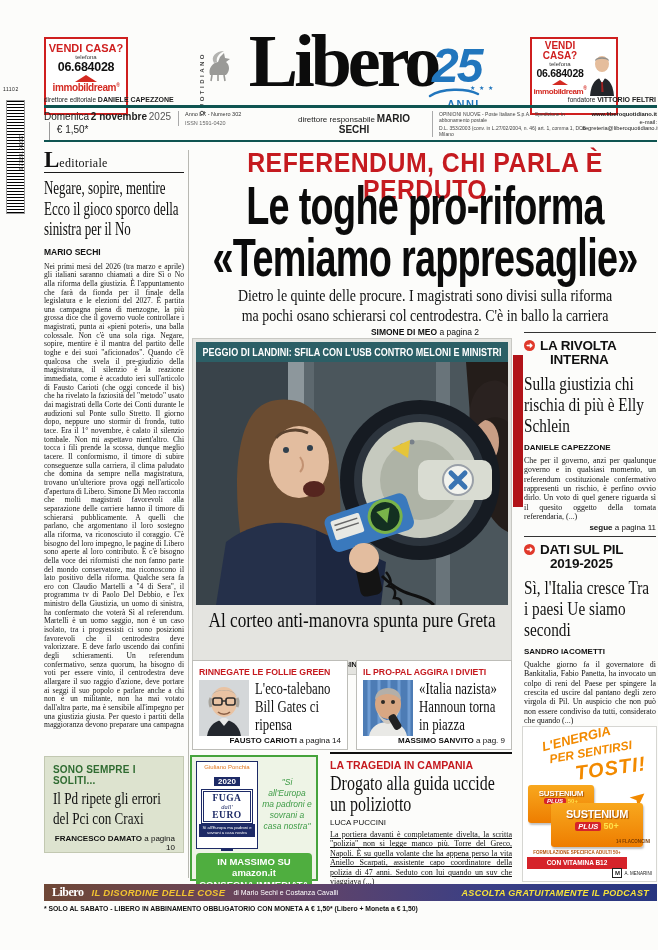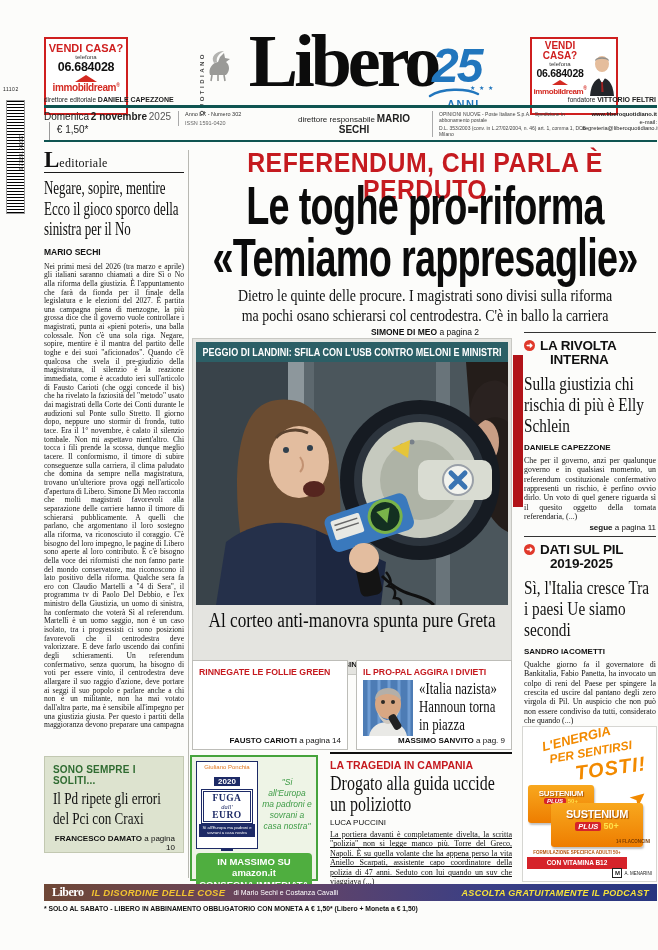--- a/index.html
+++ b/index.html
@@ -284,20 +284,36 @@
     </svg>
     <div class="photo-caption"><span class="sq sq86 ctr">Al corteo anti-manovra spunta pure Greta</span></div>
     <div class="photo-byline">
       <span class="bl-name">FABIO RUBINI</span> <span>a pagina 7</span>
     </div>
   </div>
   <div class="abs red-bar"></div>
 
   <div class="abs mini" style="left:192px;">
     <div class="mini-kicker"><span class="sq sq92">RINNEGATE LE FOLLIE GREEN</span></div>
+    <div class="mini-row">
+      <svg width="50" height="56" viewBox="0 0 50 56" style="flex:none;">
+        <rect width="50" height="56" fill="#d4d7d9"></rect>
+        <path d="M8 56 C10 44 18 40 25 40 C32 40 40 44 42 56 Z" fill="#23272e"></path>
+        <path d="M20 40 L25 46 L30 40 L27 38 L23 38 Z" fill="#e8e8e8"></path>
+        <ellipse cx="25" cy="22" rx="13" ry="15" fill="#e9c3a3"></ellipse>
+        <path d="M12 18 C12 8 38 8 38 18 C38 14 34 10 25 10 C16 10 12 14 12 18 Z" fill="#a8a49c"></path>
+        <path d="M12 18 Q10 22 12 27" stroke="#a8a49c" stroke-width="3" fill="none"></path>
+        <path d="M38 18 Q40 22 38 27" stroke="#a8a49c" stroke-width="3" fill="none"></path>
+        <rect x="14" y="18" width="9" height="7" rx="2" fill="none" stroke="#2b2b2b" stroke-width="1.6"></rect>
+        <rect x="27" y="18" width="9" height="7" rx="2" fill="none" stroke="#2b2b2b" stroke-width="1.6"></rect>
+        <line x1="23" y1="21" x2="27" y2="21" stroke="#2b2b2b" stroke-width="1.4"></line>
+        <path d="M19 32 C22 35 28 35 31 32" stroke="#8a5f45" stroke-width="1.6" fill="none"></path>
+      </svg>
+      <div class="mini-title"><span class="sq sq80">L'eco-talebano Bill Gates ci ripensa</span></div>
+    </div>
     <div class="mini-byline">
       <span class="bl-name">FAUSTO CARIOTI</span> <span>a pagina 14</span>
     </div>
   </div>
 
   <div class="abs mini" style="left:356px;">
     <div class="mini-kicker"><span class="sq sq92">IL PRO-PAL AGGIRA I DIVIETI</span></div>
     <div class="mini-row">
       <svg width="50" height="56" viewBox="0 0 50 56" style="flex:none;">
         <rect width="50" height="56" fill="#4d7cb5"></rect>

